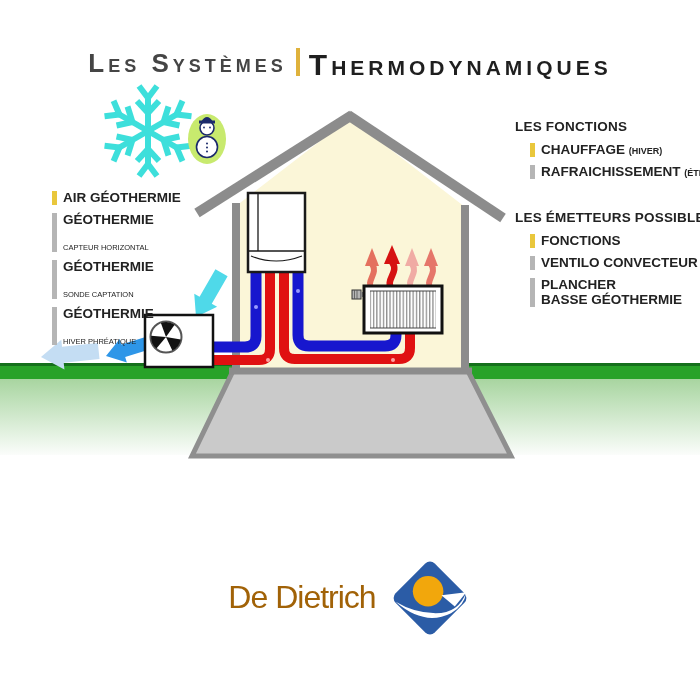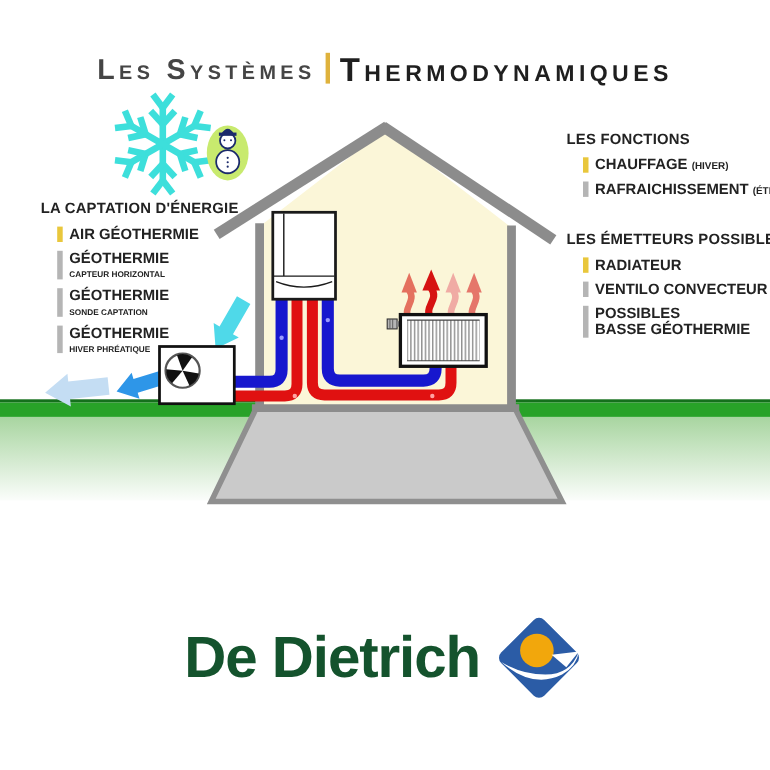--- a/index.html
+++ b/index.html
@@ -17,31 +17,31 @@
                    letter-spacing:4px;}
 
   
   .label-block{position:absolute;color:#222;}
   .side-heading{font-size:13.5px;font-weight:700;letter-spacing:.2px;white-space:nowrap;}
   .items{margin-top:9px;padding-left:15px;display:flex;flex-direction:column;gap:8px;}
   .item{display:flex;gap:6px;align-items:stretch;}
   .bar{width:5px;flex:0 0 5px;}
   .item .txt{display:flex;flex-direction:column;justify-content:flex-end;}
   .item .main{font-size:13.5px;font-weight:700;line-height:1.05;white-space:nowrap;}
-  .item .sub{font-size:7.5px;font-weight:700;line-height:1;margin-top:4px;white-space:nowrap;}
+  .item .sub{font-size:7.5px;font-weight:400;line-height:1;margin-top:17px;white-space:nowrap;}
   .item .note{font-size:9px;font-weight:700;}
   #captation{left:37px;top:182px;}
   #fonctions{left:515px;top:119px;}
   #emetteurs{left:515px;top:210px;}
 
   
   .logo{position:absolute;top:554px;left:0;width:100%;display:flex;justify-content:center;
         align-items:center;gap:12px;}
   .logo-text{display:flex;flex-direction:column;align-items:center;}
-  .brand{font-size:53px;font-weight:700;letter-spacing:-1px;color:#14532d;line-height:1.1;}
+  .brand{font-size:32px;font-weight:400;letter-spacing:-1px;color:#a16207;line-height:1.1;}
   .tagline{margin-top:3px;font-size:12.5px;font-weight:400;letter-spacing:4px;color:#57575b;
            white-space:nowrap;}
 </style>
 </head>
 <body>
 
 <div class="stage">
 
   <div class="title">
     <span class="lead">Les Systèmes</span>
@@ -193,21 +193,20 @@
       <line x1="199" y1="122" x2="215" y2="122" stroke="#1b2a6b" stroke-width="3"></line>
       <circle cx="204" cy="127.5" r="0.9" fill="#1b2a6b"></circle>
       <circle cx="210" cy="127.5" r="0.9" fill="#1b2a6b"></circle>
       <circle cx="207" cy="143.5" r="1" fill="#1b2a6b"></circle>
       <circle cx="207" cy="147.5" r="1" fill="#1b2a6b"></circle>
       <circle cx="207" cy="151.5" r="1" fill="#1b2a6b"></circle>
     </g>
   </svg>
 
   <div id="captation" class="label-block">
-    <div class="side-heading">LA CAPTATION D'ÉNERGIE</div>
     <div class="items">
       <div class="item">
         <span class="bar" style="background: rgb(233, 199, 60);"></span>
         <div class="txt">
             <div class="main">AIR GÉOTHERMIE</div>
           </div>
       </div>
       <div class="item">
         <span class="bar" style="background: rgb(181, 181, 181);"></span>
         <div class="txt">
@@ -249,33 +248,33 @@
       </div>
     </div>
   </div>
 
   <div id="emetteurs" class="label-block">
     <div class="side-heading">LES ÉMETTEURS POSSIBLES</div>
     <div class="items">
       <div class="item">
         <span class="bar" style="background: rgb(233, 199, 60);"></span>
         <div class="txt">
-            <div class="main">RADIATEUR</div>
+            <div class="main">FONCTIONS</div>
           </div>
       </div>
       <div class="item">
         <span class="bar" style="background: rgb(181, 181, 181);"></span>
         <div class="txt">
             <div class="main">VENTILO CONVECTEUR</div>
           </div>
       </div>
       <div class="item">
         <span class="bar" style="background: rgb(181, 181, 181);"></span>
         <div class="txt">
-          <div class="main">POSSIBLES</div>
+          <div class="main">PLANCHER</div>
           <div class="main">BASSE GÉOTHERMIE</div>
         </div>
       </div>
     </div>
   </div>
 
   <div class="logo">
     <div class="logo-text">
       <div class="brand">De Dietrich</div>
     </div>

